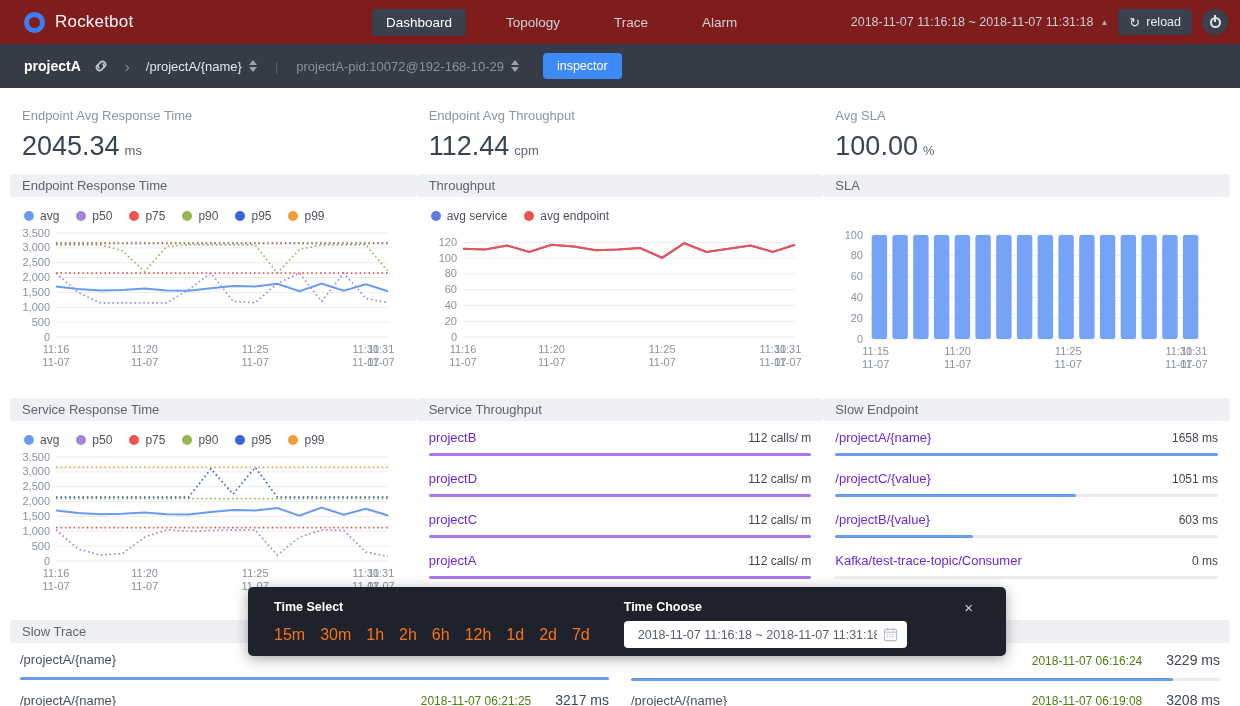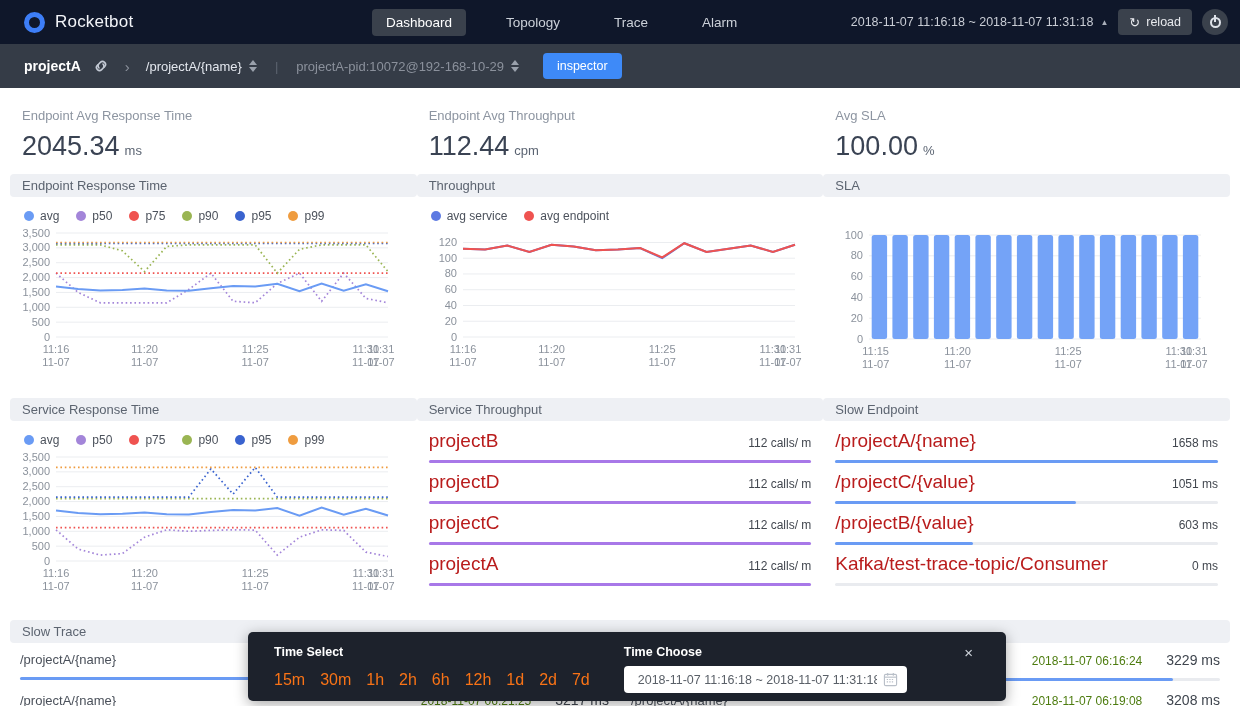--- a/index.html
+++ b/index.html
@@ -1,20 +1,20 @@
 <!DOCTYPE html>
 <html><head>
 <meta charset="utf-8">
 <style>
   * { box-sizing: border-box; margin: 0; padding: 0; }
   html, body { width: 1240px; height: 706px; overflow: hidden; background: #fff;
     font-family: "Liberation Sans", sans-serif; position: relative; }
 
   
-  .navbar { height: 44px; background: #0f172a; display: flex; align-items: center; position: relative; }
+  .navbar { height: 44px; background: #7f1d1d; display: flex; align-items: center; position: relative; }
   .brand { display: flex; align-items: center; gap: 10px; padding-left: 24px; }
   .logo { width: 21px; height: 21px; border: 5px solid #3d7ef7; border-radius: 50%; background: transparent; }
   .brand-name { color: #f2f4f8; font-size: 17px; letter-spacing: .2px; }
   .nav-tabs { position: absolute; left: 372px; top: 0; height: 44px; display: flex; align-items: center; gap: 8px; }
   .nav-tab { color: #ccd1d9; font-size: 13.5px; padding: 6px 14px; border-radius: 4px; cursor: pointer; }
   .nav-tab.active { background: #3a414c; color: #fff; }
   .nav-tab + .nav-tab { margin-left: 18px; }
   .nav-right { position: absolute; right: 12px; top: 0; height: 44px; display: flex; align-items: center; gap: 10px; }
   .time-range { color: #c9cdd5; font-size: 12.5px; display: flex; align-items: center; gap: 7px; cursor: pointer; }
   .caret-up { font-size: 8px; color: #aab0ba; }
@@ -59,38 +59,38 @@
   .panel-body { padding: 8px 4px 0 4px; }
   .legend { display: flex; gap: 17px; margin: 4px 0 2px 10px; }
   .legend-item { display: flex; align-items: center; gap: 6px; cursor: pointer; }
   .legend-dot { width: 10px; height: 10px; border-radius: 50%; }
   .legend-label { font-size: 12px; color: #4c525c; }
 
   
   .list { padding: 2px 8px 0; }
   .list-row { padding: 7px 4px 0; height: 41px; }
   .list-head { display: flex; justify-content: space-between; align-items: baseline; }
-  .list-name { font-size: 19px; color: #b91c1c; cursor: pointer; text-align: right; }
+  .list-name { font-size: 13px; color: #6d28d9; cursor: pointer; text-align: right; }
   .list-value { font-size: 12px; color: #42474f; }
   .list-bar { margin-top: 8px; height: 3px; background: #e9ebef; border-radius: 2px; position: relative; }
   .list-bar .fill { position: absolute; left: 0; top: 0; height: 3px; border-radius: 2px; }
 
   
   .slowtrace { margin: 17px 10px 0; }
   .st-rows { display: grid; grid-template-columns: 1fr 1fr; column-gap: 22px; padding: 0 10px; }
   .st-cell { padding-top: 9px; height: 40px; }
   .st-line { display: flex; align-items: baseline; }
   .st-name { flex: 1; font-size: 13px; color: #4a505a; cursor: pointer; }
   .st-time { font-size: 12px; color: #4d7c0f; margin-right: 24px; }
   .st-value { font-size: 14px; color: #3f454e; }
   .st-bar { margin-top: 10px; height: 3px; background: #e9ebef; border-radius: 2px; position: relative; }
   .st-bar .fill { position: absolute; left: 0; top: 0; height: 3px; border-radius: 2px; background: #6a9bf4; }
 
   
-  .time-popup { position: absolute; left: 248px; top: 632px; width: 758px; height: 69px; background: #1d222c;
+  .time-popup { position: absolute; left: 248px; top: 587px; width: 758px; height: 69px; background: #1d222c;
     border-radius: 5px; box-shadow: 0 3px 14px rgba(0,0,0,.35); z-index: 20; display: flex; padding: 13px 0 0 26px; }
   .tp-label { color: #fff; font-size: 12.5px; font-weight: bold; }
   .tp-options { display: flex; gap: 15px; margin-top: 12px; }
   .tp-opt { color: #f97316; font-size: 16px; cursor: pointer; }
   .tp-choose { margin-left: 34px; }
   .tp-inputwrap { margin-top: 7px; position: relative; }
   .tp-input { width: 283px; height: 27px; border: none; border-radius: 4px; background: #fff; color: #5a6068;
     font-size: 12.5px; padding: 0 30px 0 14px; font-family: inherit; }
   .cal-icon { position: absolute; right: 9px; top: 6px; }
   .tp-close { position: absolute; right: 33px; top: 13px; color: #cfd4db; font-size: 15px; cursor: pointer; line-height: 1; }

